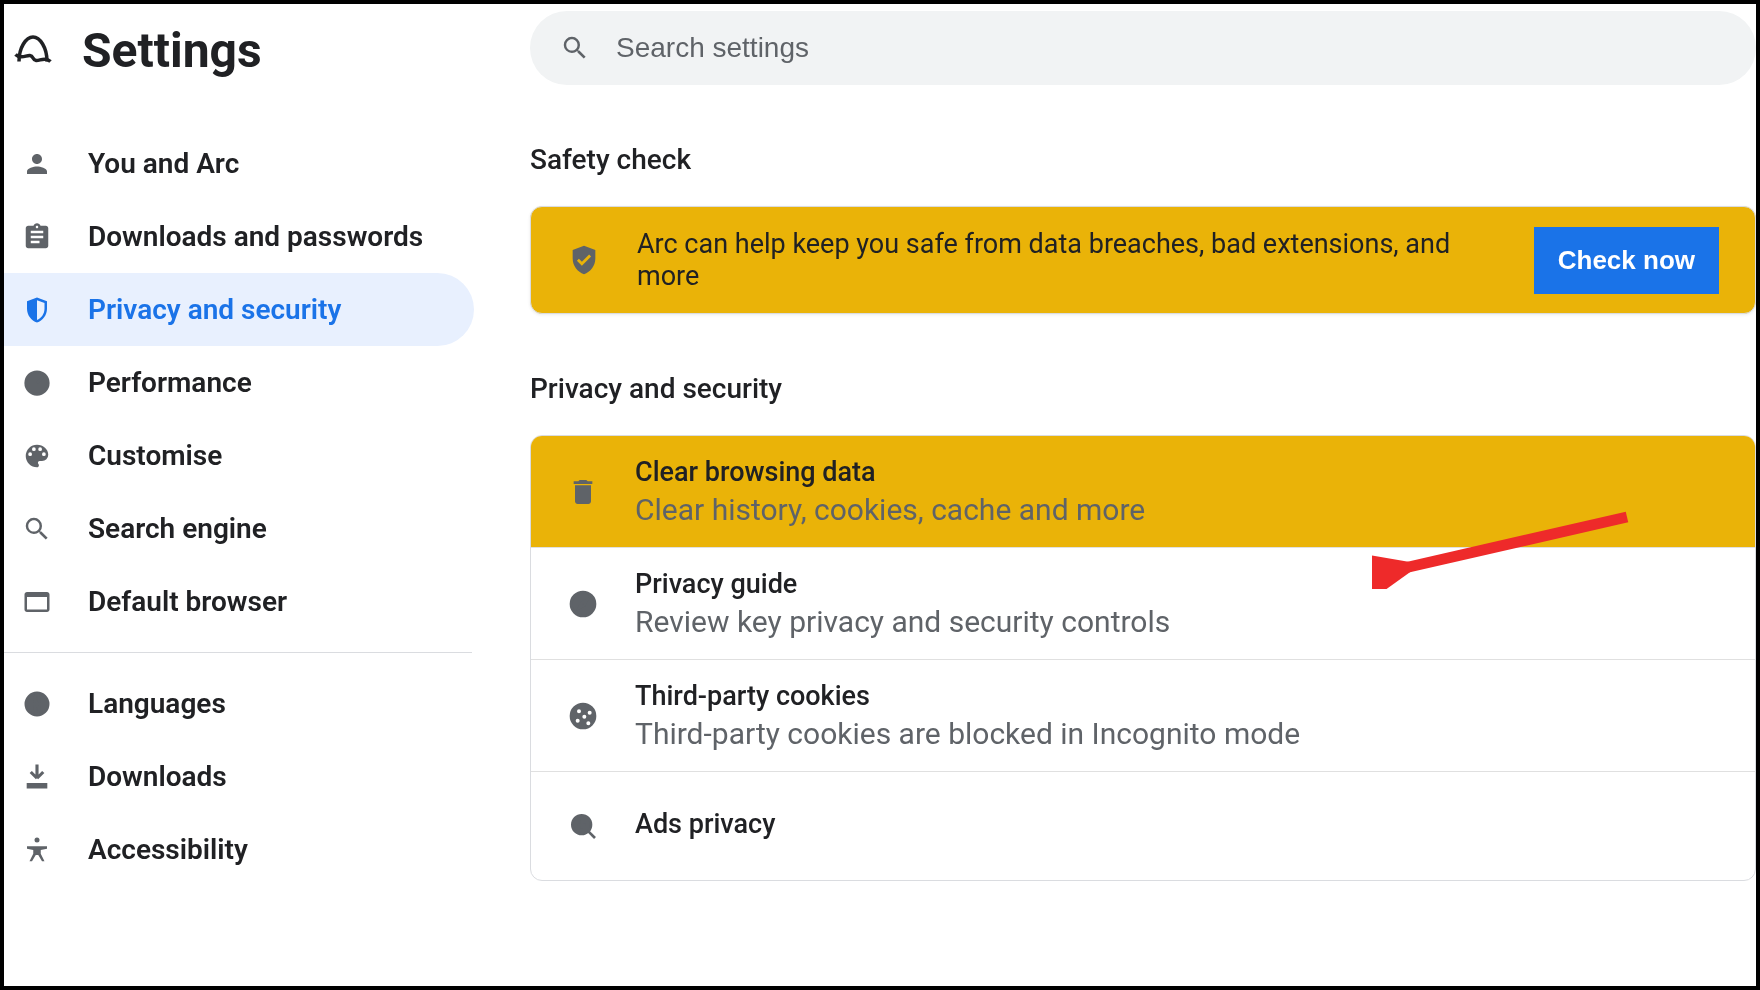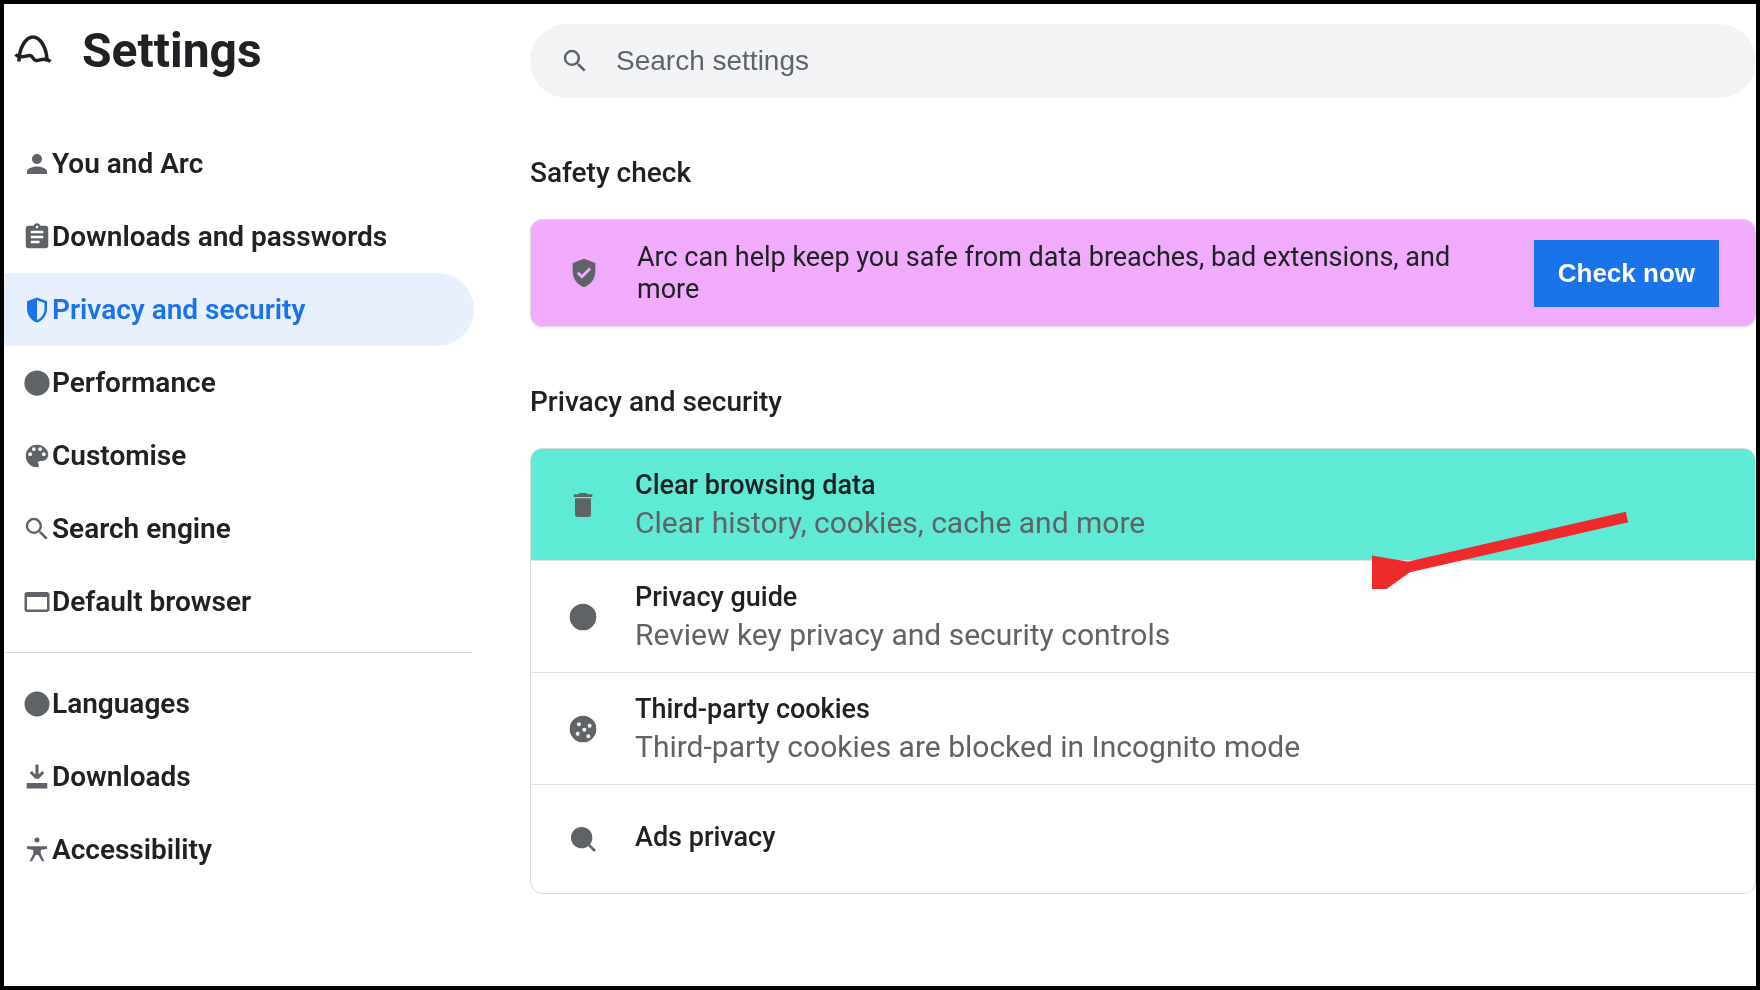--- a/index.html
+++ b/index.html
@@ -34,20 +34,21 @@
   }
   .page-title {
     font-size: 48px;
     font-weight: 700;
     color: #202124;
   }
   .nav-list { list-style: none; }
   .nav-item {
     display: flex;
     align-items: center;
+    gap: 36px;
     padding: 20px 0 20px 18px;
     cursor: pointer;
     border-top-right-radius: 60px;
     border-bottom-right-radius: 60px;
     margin-right: 8px;
   }
   .nav-item.active {
     background: #e8f0fe;
   }
   .nav-item.active .nav-label { color: #1a73e8; }
@@ -65,21 +66,21 @@
     color: #202124;
   }
   .nav-divider {
     border: none;
     border-top: 1px solid #dadce0;
     margin: 14px 10px 14px 0;
   }
   .main {
     flex: 1;
     position: relative;
-    padding-top: 20px;
+    padding-top: 7px;
   }
   .search-bar {
     background: #f1f3f4;
     border-radius: 50px;
     display: flex;
     align-items: center;
     padding: 0 30px;
     height: 74px;
     gap: 26px;
     margin-bottom: 58px;
@@ -101,21 +102,21 @@
     color: #202124;
     margin-bottom: 30px;
     margin-left: 48px;
   }
   .section-heading.second { margin-top: 58px; }
   .card {
     border: 1px solid #dadce0;
     border-radius: 12px;
     margin-left: 48px;
     box-shadow: 0 1px 3px rgba(60,64,67,0.1);
-    background: #f0abfc;
+    background: #eab308;
     overflow: hidden;
     margin-top: 16px;
   }
   .safety-row {
     display: flex;
     align-items: center;
     height: 106px;
     padding: 0 36px;
     gap: 36px;
   }
@@ -146,21 +147,21 @@
   .list-row {
     display: flex;
     align-items: center;
     min-height: 108px;
     padding: 20px 36px;
     gap: 36px;
     border-bottom: 1px solid #e0e0e0;
     cursor: pointer;
   }
   .list-row:last-child { border-bottom: none; }
-  .list-row.highlighted { background: #5eead4; }
+  .list-row.highlighted { background: #eab308; }
   .list-row svg, .list-row .row-icon {
     width: 32px;
     height: 32px;
     fill: #5f6368;
     color: #5f6368;
     flex-shrink: 0;
   }
   .row-text h3 {
     font-size: 27px;
     font-weight: 500;

